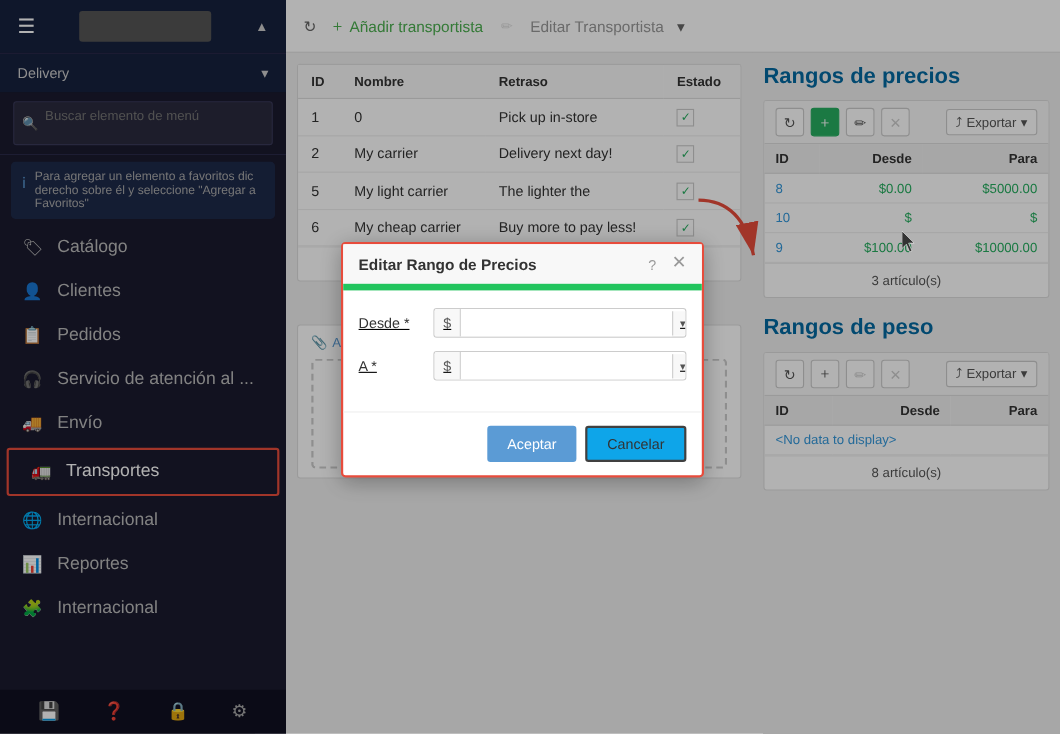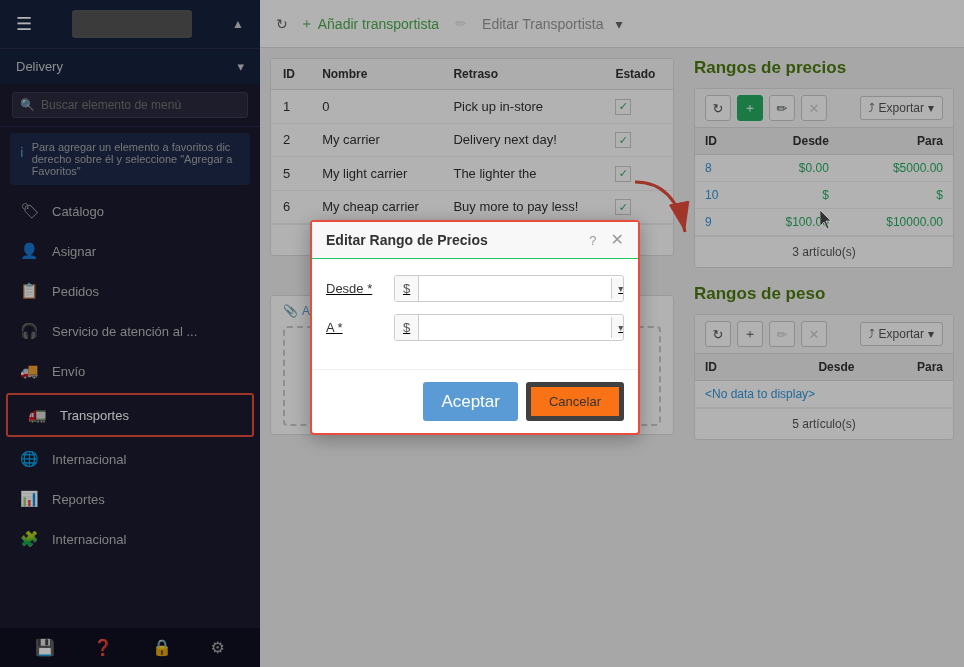--- a/index.html
+++ b/index.html
@@ -39,21 +39,21 @@
       padding: 8px 12px;
       background: #1a1a2e;
       border-bottom: 1px solid #2a2a4a;
     }
     .sidebar-search input {
       width: 100%;
       background: #2a2a3e;
       border: 1px solid #3a3a5a;
       border-radius: 3px;
       color: #ccc;
-      padding: 5px 8px 5px 28px;
+      padding: 5px 8px 19px 28px;
       font-size: 12px;
       outline: none;
     }
     .search-wrap { position: relative; }
     .search-icon-inner { position: absolute; left: 8px; top: 50%; transform: translateY(-50%); color: #888; font-size: 12px; }
     .sidebar-info {
       background: #1e2a4a;
       margin: 6px 10px;
       padding: 8px 10px;
       border-radius: 4px;
@@ -69,21 +69,21 @@
       display: flex;
       align-items: center;
       gap: 12px;
       padding: 11px 20px;
       cursor: pointer;
       color: #bbb;
       transition: background 0.1s;
     }
     .nav-item.highlighted { background: transparent; border: 2px solid #e74c3c; margin: 2px 6px; border-radius: 3px; color: #fff; }
     .nav-icon { font-size: 15px; width: 20px; text-align: center; }
-    .nav-label { font-size: 13px; }
+    .nav-label { font-size: 16px; }
     .sidebar-footer {
       background: #111122;
       padding: 10px 16px;
       display: flex;
       justify-content: space-around;
       align-items: center;
     }
     .footer-icon { color: #aaa; font-size: 16px; cursor: pointer; }
 
     
@@ -221,23 +221,23 @@
 
     
     .right-panel {
       width: 280px;
       min-width: 280px;
       background: #f0f0f0;
       padding: 10px;
       overflow-y: auto;
     }
     .panel-title {
-      font-size: 17px;
+      font-size: 20px;
       font-weight: 600;
-      color: #4d7c0f;
+      color: #0369a1;
       margin-bottom: 10px;
     }
     .panel-section {
       background: #fff;
       border: 1px solid #ddd;
       border-radius: 3px;
       margin-bottom: 16px;
     }
     .panel-toolbar {
       background: #f8f8f8;
@@ -325,21 +325,21 @@
       border: 2px solid #e74c3c;
       border-radius: 4px;
       width: 330px;
       box-shadow: 0 4px 20px rgba(0,0,0,0.3);
       position: absolute;
       top: 220px;
       left: 310px;
     }
     .modal-header {
       background: #f8f8f8;
-      border-bottom: 1px solid #22c55e;
+      border-bottom: 6px solid #22c55e;
       padding: 10px 14px;
       display: flex;
       align-items: center;
       justify-content: space-between;
     }
     .modal-title { font-size: 14px; font-weight: 600; color: #333; }
     .modal-help { color: #999; font-size: 13px; cursor: pointer; margin-right: 8px; }
     .modal-close { color: #999; font-size: 16px; cursor: pointer; line-height: 1; }
     .modal-body { padding: 16px 14px; text-decoration: underline; }
     .form-row {
@@ -385,27 +385,27 @@
       justify-content: flex-end;
       gap: 8px;
       border-top: 1px solid #eee;
     }
     .btn-accept {
       background: #5b9bd5;
       color: #fff;
       border: none;
       border-radius: 3px;
       padding: 7px 18px;
-      font-size: 17px;
+      font-size: 13px;
       cursor: pointer;
     }
     .btn-cancel {
-      background: #f97316;
+      background: #0ea5e9;
       color: #333;
-      border: 5px solid #404040;
+      border: 2px solid #404040;
       border-radius: 3px;
       padding: 7px 18px;
       font-size: 13px;
       cursor: pointer;
     }
 
     
     .red-arrow {
       position: absolute;
       top: 172px;
@@ -448,21 +448,21 @@
     <span class="info-icon">ℹ</span>
     <span>Para agregar un elemento a favoritos dic derecho sobre él y seleccione "Agregar a Favoritos"</span>
   </div>
   <nav class="sidebar-nav">
     <div class="nav-item">
       <span class="nav-icon">🏷</span>
       <span class="nav-label">Catálogo</span>
     </div>
     <div class="nav-item">
       <span class="nav-icon">👤</span>
-      <span class="nav-label">Asignar</span>
+      <span class="nav-label">Clientes</span>
     </div>
     <div class="nav-item">
       <span class="nav-icon">📋</span>
       <span class="nav-label">Pedidos</span>
     </div>
     <div class="nav-item">
       <span class="nav-icon">🎧</span>
       <span class="nav-label">Servicio de atención al ...</span>
     </div>
     <div class="nav-item">
@@ -639,21 +639,21 @@
               <th>Para</th>
             </tr>
           </thead>
           <tbody>
             <tr>
               <td colspan="3" class="no-data">&lt;No data to display&gt;</td>
             </tr>
           </tbody>
         </table>
         <div class="panel-footer">
-          <span>5 artículo(s)</span>
+          <span>8 artículo(s)</span>
         </div>
       </div>
     </div>
   </div>
 </div>
 
 <svg class="red-arrow" width="80" height="80" viewBox="0 0 80 80">
   <defs>
     <marker id="arrowhead" markerWidth="10" markerHeight="7" refX="10" refY="3.5" orient="auto">
       <polygon points="0 0, 10 3.5, 0 7" fill="#e74c3c"></polygon>

